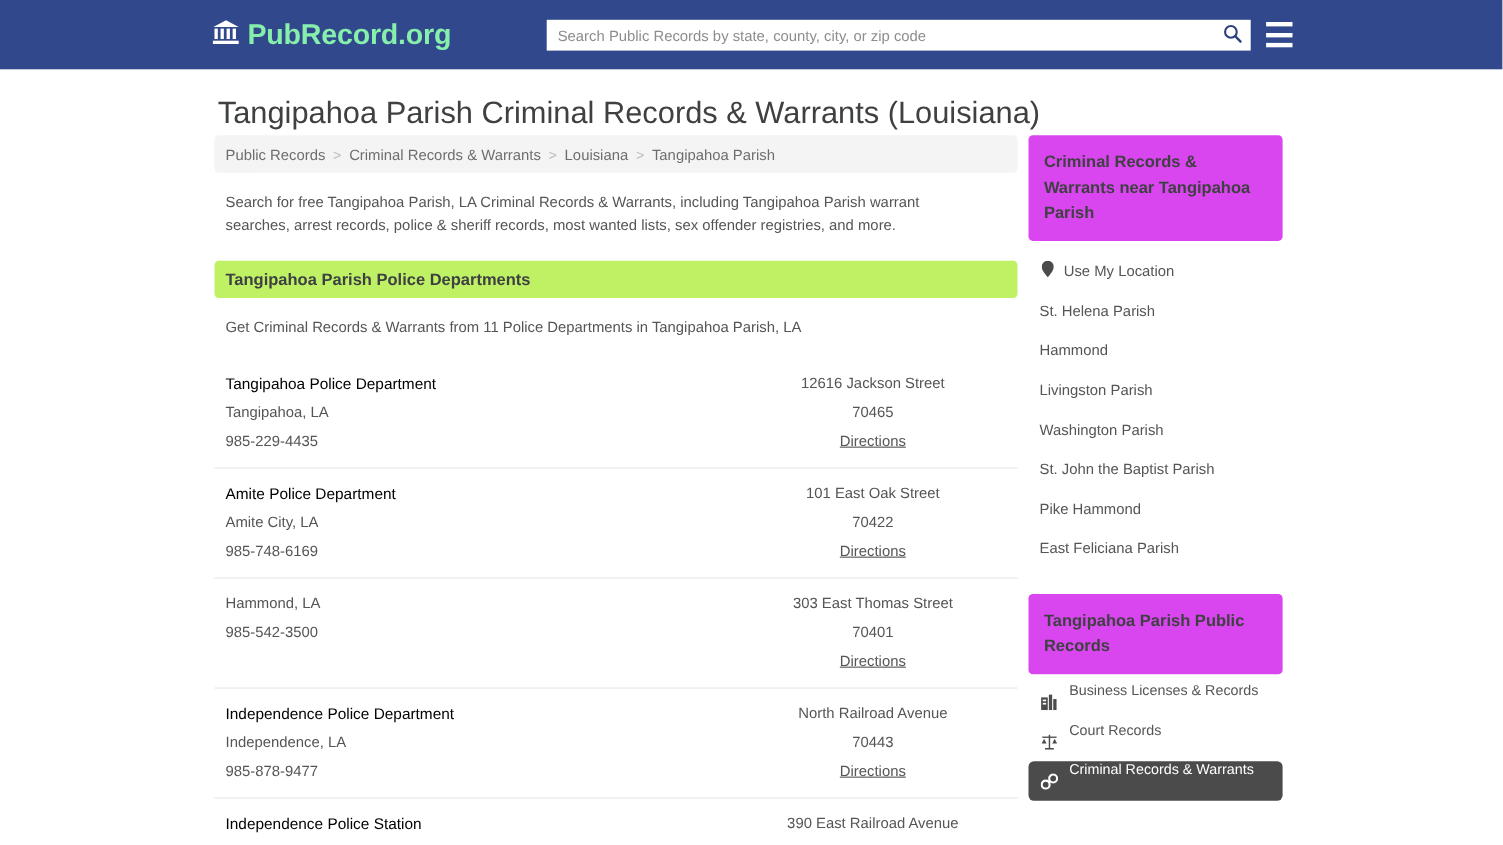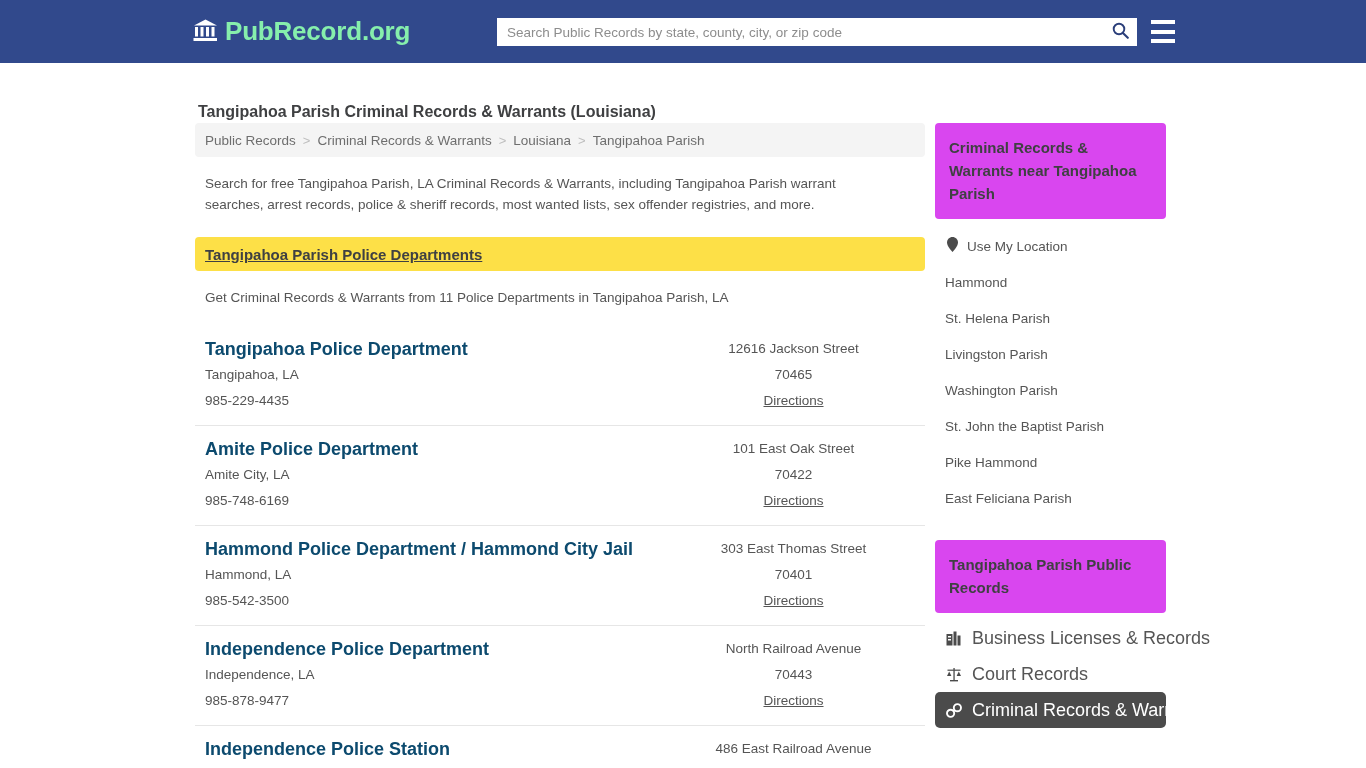--- a/index.html
+++ b/index.html
@@ -91,23 +91,23 @@
 
   
   .page {
     position: relative;
     width: 1366px;
   }
 
   .page-title {
     position: absolute;
     left: 198px;
-    top: 40px;
-    font-size: 16px;
-    font-weight: bold;
+    top: 24px;
+    font-size: 28px;
+    font-weight: normal;
     color: #3f4042;
     white-space: nowrap;
   }
 
   
   .main-col {
     position: absolute;
     left: 195px;
     top: 60px;
     width: 730px;
@@ -138,30 +138,29 @@
     margin-top: 16px;
     padding: 0 10px;
     font-size: 13.5px;
     line-height: 21px;
     color: #555555;
     width: 678px;
   }
 
   .section-head {
     margin-top: 22px;
-    background: #fde047;
+    background: #bef264;
     border-radius: 4px;
     height: 34px;
     display: flex;
     align-items: center;
     padding: 0 10px;
     font-size: 15px;
     font-weight: bold;
     color: #3f4042;
-    text-decoration: underline;
   }
 
   .section-sub {
     margin-top: 17px;
     padding: 0 10px;
     font-size: 13.5px;
     color: #555555;
     line-height: 20px;
   }
 
@@ -172,23 +171,23 @@
     display: flex;
     padding: 10px 10px 11px 10px;
     border-bottom: 1px solid #e6e6e6;
   }
   .listing-row:last-child { border-bottom: none; }
 
   .lr-left { width: 467px; }
   .lr-right { flex: 1; text-align: center; }
 
   .lr-name {
-    font-size: 18px;
-    font-weight: bold;
-    color: #0c4a6e;
+    font-size: 14px;
+    font-weight: normal;
+    color: #000000;
     line-height: 26px;
     white-space: nowrap;
   }
   .lr-city, .lr-phone, .lr-street, .lr-zip {
     font-size: 13.5px;
     color: #555555;
     line-height: 26px;
   }
   .lr-street { white-space: nowrap; }
   .lr-dir {
@@ -232,25 +231,24 @@
     cursor: pointer;
     white-space: nowrap;
   }
   .side-link.no-icon { padding-left: 10px; }
 
   .side-panel-head.second { margin-top: 24px; }
 
   .rec-links { margin-top: 7px; }
   .rec-link {
     display: flex;
-    align-items: center;
     gap: 10px;
     height: 36px;
     padding: 0 10px;
-    font-size: 18px;
+    font-size: 13px;
     color: #555555;
     text-decoration: none;
     border-radius: 5px;
     cursor: pointer;
     white-space: nowrap;
   }
   .rec-link.active {
     background: #4b4b4b;
     color: #ffffff;
   }
@@ -345,21 +343,20 @@
         </div>
         <div class="lr-right">
           <div class="lr-street">101 East Oak Street</div>
           <div class="lr-zip">70422</div>
           <a class="lr-dir" href="#">Directions</a>
         </div>
       </div>
 
       <div class="listing-row">
         <div class="lr-left">
-          <div class="lr-name">Hammond Police Department / Hammond City Jail</div>
           <div class="lr-city">Hammond, LA</div>
           <div class="lr-phone">985-542-3500</div>
         </div>
         <div class="lr-right">
           <div class="lr-street">303 East Thomas Street</div>
           <div class="lr-zip">70401</div>
           <a class="lr-dir" href="#">Directions</a>
         </div>
       </div>
 
@@ -376,21 +373,21 @@
         </div>
       </div>
 
       <div class="listing-row">
         <div class="lr-left">
           <div class="lr-name">Independence Police Station</div>
           <div class="lr-city">Independence, LA</div>
 
         </div>
         <div class="lr-right">
-          <div class="lr-street">486 East Railroad Avenue</div>
+          <div class="lr-street">390 East Railroad Avenue</div>
           <div class="lr-zip">70443</div>
 
         </div>
       </div>
 
     </div>
   </div>
 
   <aside class="sidebar">
 
@@ -401,25 +398,25 @@
       <a class="side-link" href="#">
         <span>
           <svg width="11" height="15" viewBox="0 0 11 15">
             <path d="M5.5 0C2.46 0 0 2.46 0 5.5C0 9.4 5.5 15 5.5 15S11 9.4 11 5.5C11 2.46 8.54 0 5.5 0Z" fill="#4b4b4b"></path>
           </svg>
         </span>
         <span>Use My Location</span>
       </a>
 
       <a class="side-link no-icon" href="#">
+        <span>St. Helena Parish</span>
+      </a>
+
+      <a class="side-link no-icon" href="#">
         <span>Hammond</span>
-      </a>
-
-      <a class="side-link no-icon" href="#">
-        <span>St. Helena Parish</span>
       </a>
 
       <a class="side-link no-icon" href="#">
         <span>Livingston Parish</span>
       </a>
 
       <a class="side-link no-icon" href="#">
         <span>Washington Parish</span>
       </a>
 

